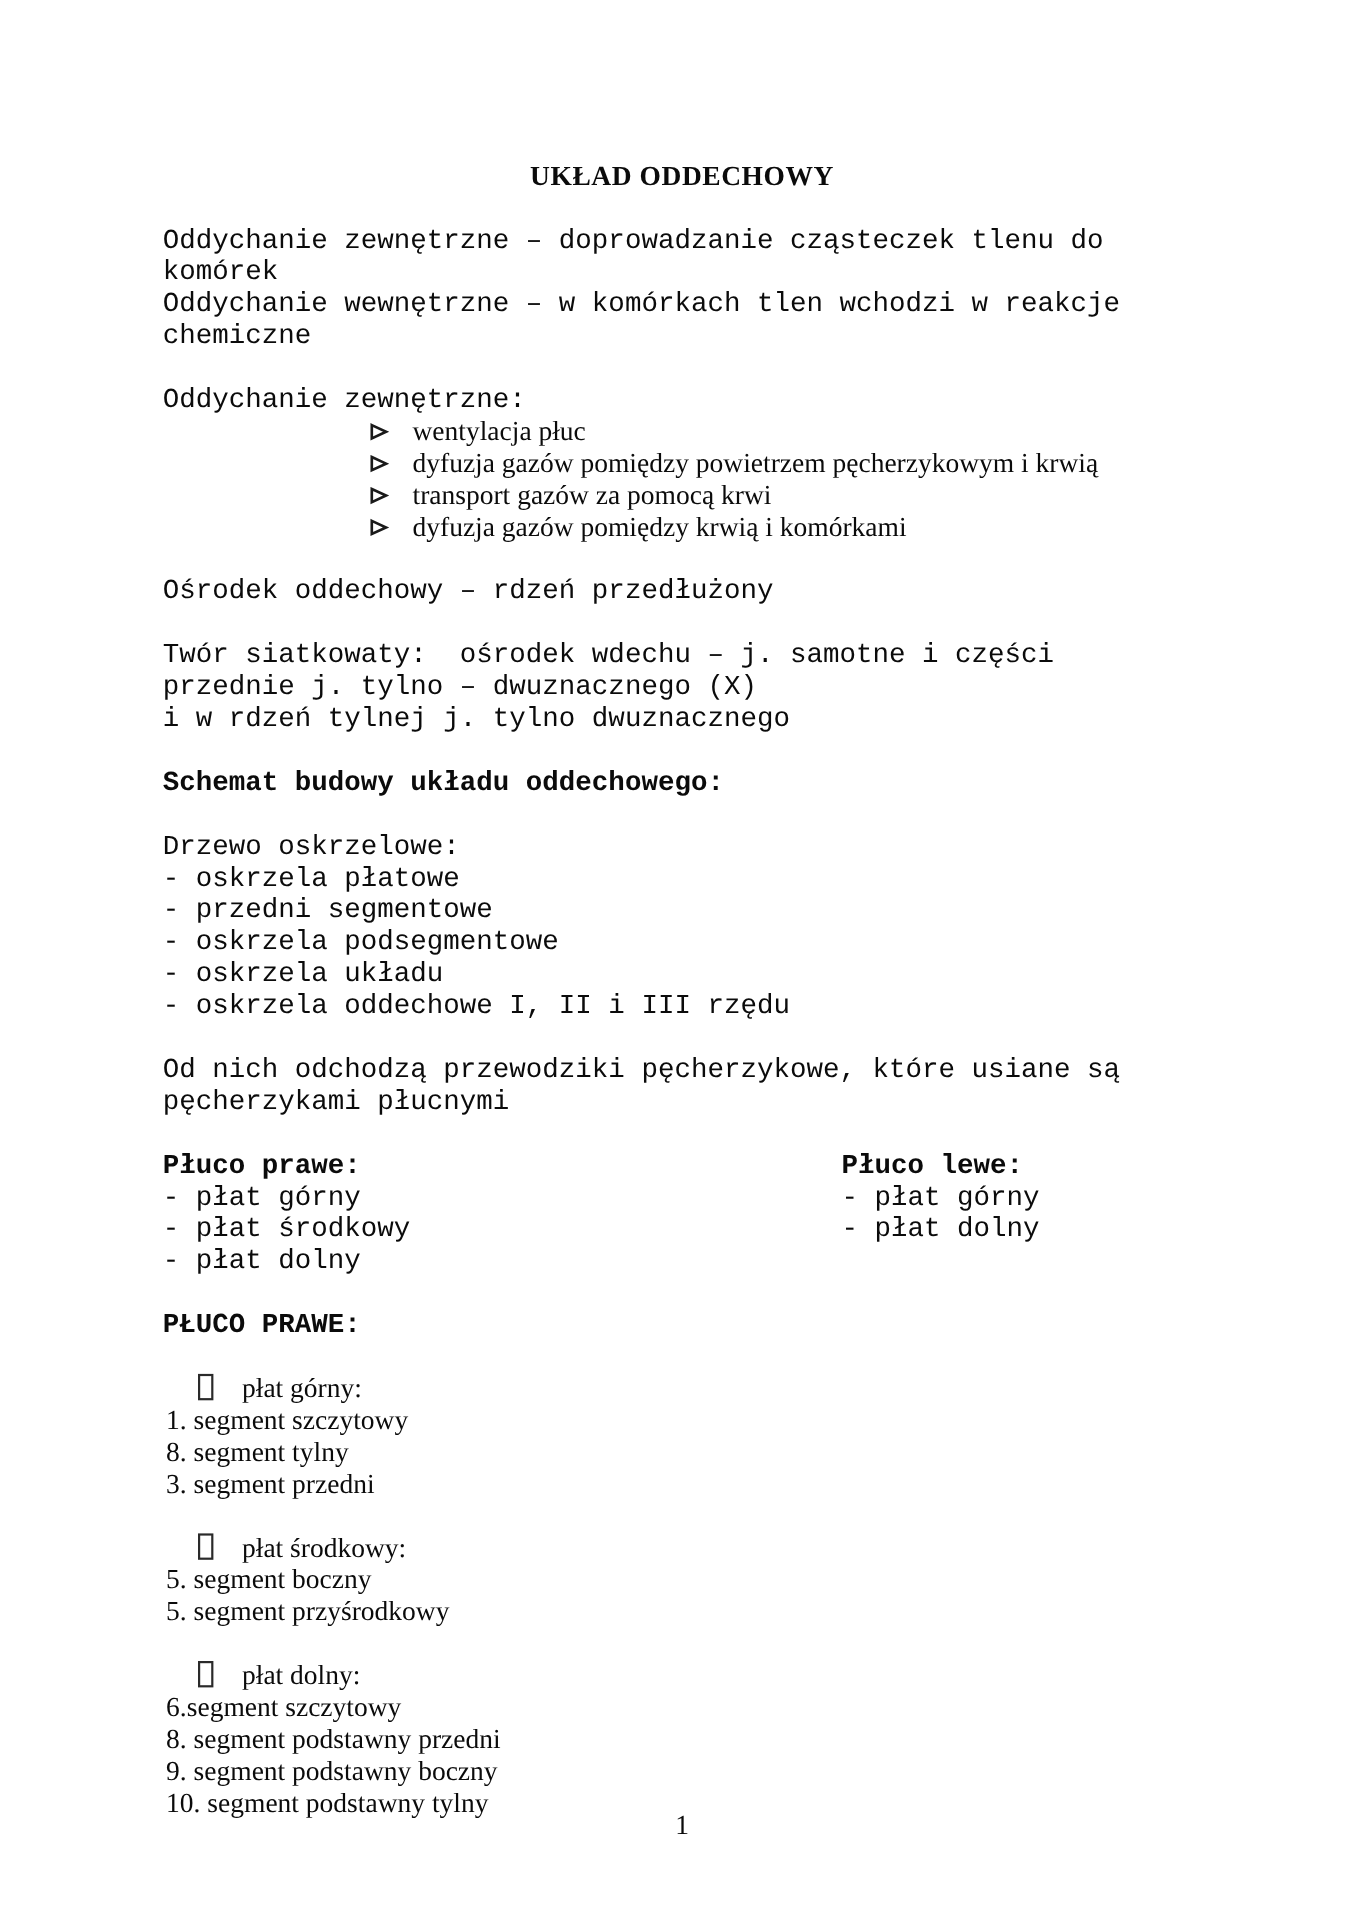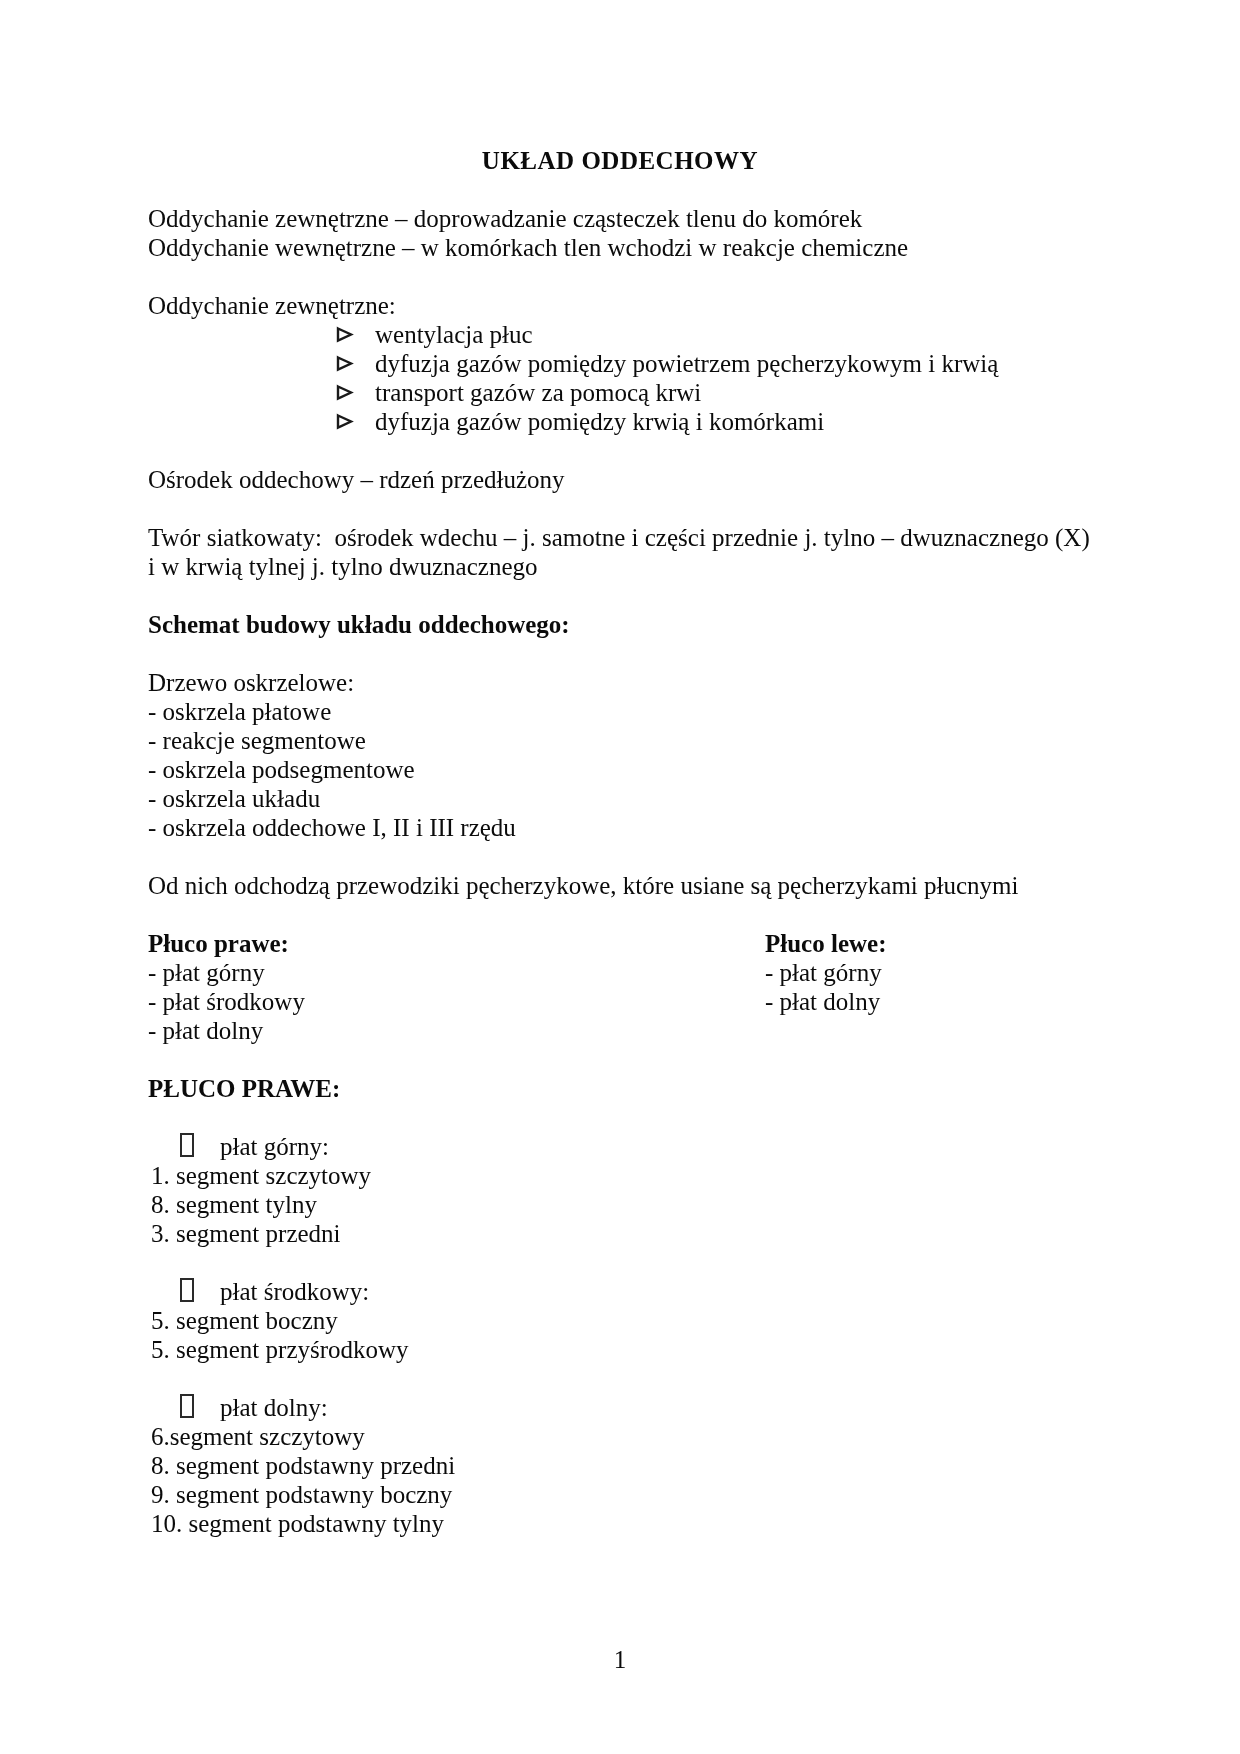--- a/index.html
+++ b/index.html
@@ -10,21 +10,21 @@
     overflow:hidden;
   }
   .content{padding:146px 150px 0 148px;}
   .t{white-space:pre-wrap;}
   .blank{height:29px;}
   .doc-title{
     margin:0 -150px 0 -148px;text-align:center;
     font-weight:700;letter-spacing:0.5px;
   }
   .bold{font-weight:700;}
-  .line{min-height:29px;}
+  .line{min-height:29px;font-family:Liberation Mono, monospace;}
   
   .arrow-row{min-height:29px;padding-left:187px;display:flex;align-items:baseline;}
   .arrow-glyph{width:19px;height:17px;margin-right:21px;flex:none;align-self:center;}
   
   .box-row{min-height:29px;padding-left:32px;display:flex;align-items:center;}
   .tofu{
     flex:none;width:10px;height:20px;border:2px solid #2a2a2a;
     margin-right:26px;align-self:center;margin-top:-3px;
   }
   
@@ -82,32 +82,32 @@
       </div>
       </div>
     <div class="blank"></div>
 
     <div class="line t">Ośrodek oddechowy – rdzeń przedłużony</div>
     <div class="blank"></div>
 
     <div>
 
     <div class="line t">Twór siatkowaty:  ośrodek wdechu – j. samotne i części przednie j. tylno – dwuznacznego (X)</div>
-        <div class="line t">i w krwią tylnej j. tylno dwuznacznego</div>
+        <div class="line t">i w rdzeń tylnej j. tylno dwuznacznego</div>
       </div>
     <div class="blank"></div>
 
     <div class="line t bold">Schemat budowy układu oddechowego:</div>
     <div class="blank"></div>
 
     <div class="line t">Drzewo oskrzelowe:</div>
     <div>
 
     <div class="line t">- oskrzela płatowe</div>
-        <div class="line t">- reakcje segmentowe</div>
+        <div class="line t">- przedni segmentowe</div>
         <div class="line t">- oskrzela podsegmentowe</div>
         <div class="line t">- oskrzela układu</div>
         <div class="line t">- oskrzela oddechowe I, II i III rzędu</div>
       </div>
     <div class="blank"></div>
 
     <div class="line t">Od nich odchodzą przewodziki pęcherzykowe, które usiane są pęcherzykami płucnymi</div>
     <div class="blank"></div>
 
     <div class="cols">

